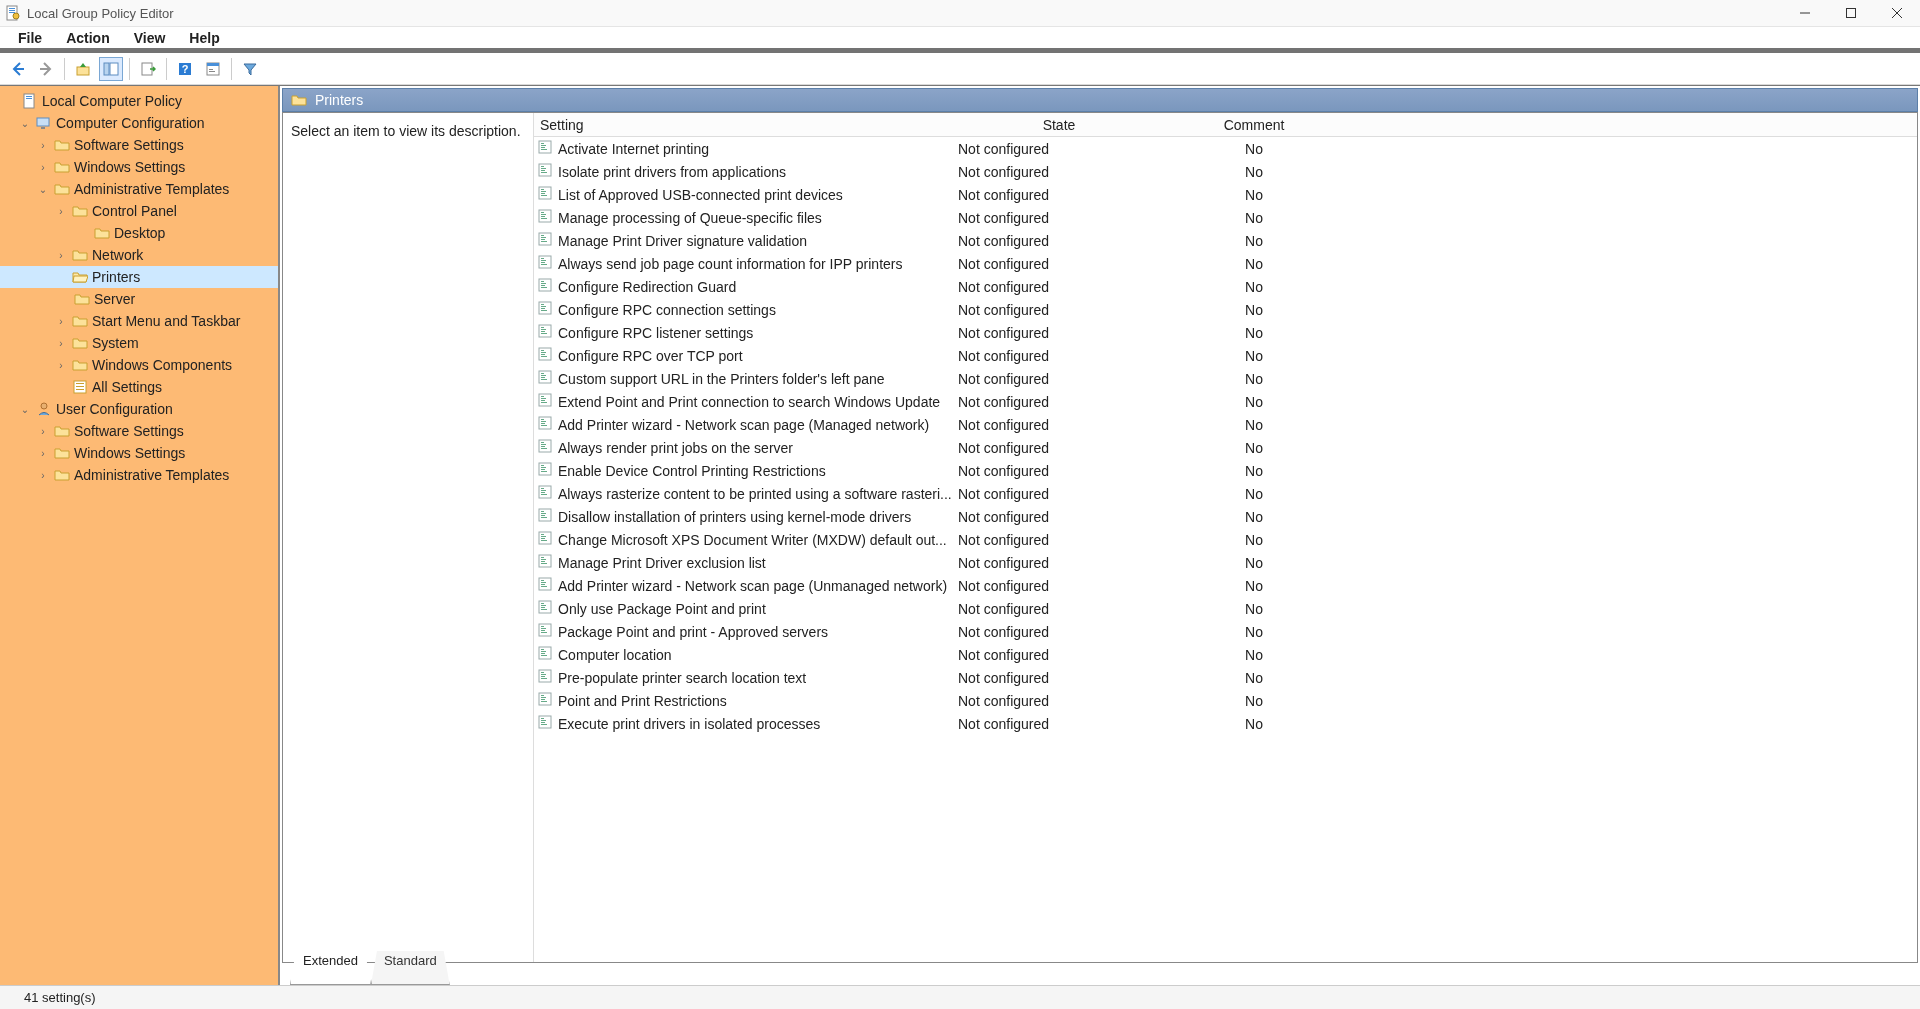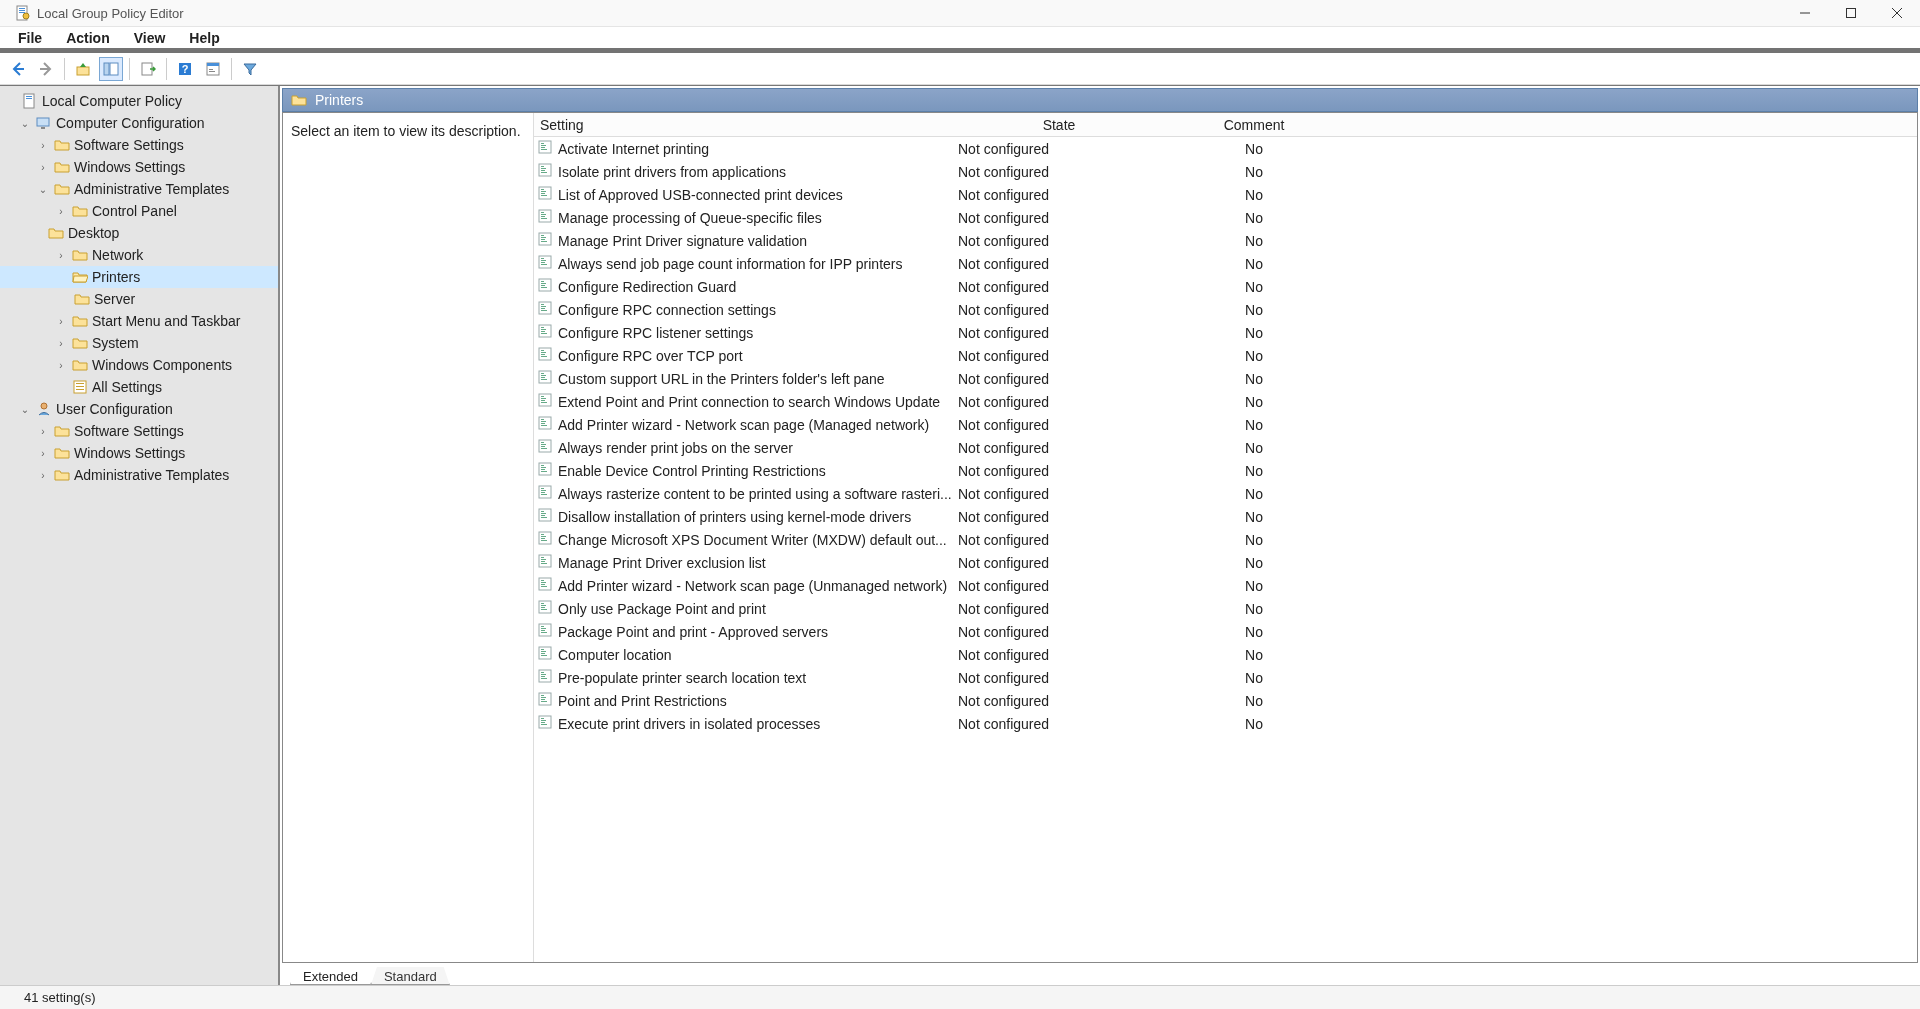--- a/index.html
+++ b/index.html
@@ -1,31 +1,31 @@
 <!DOCTYPE html>
 <html><head>
 <meta charset="utf-8">
 <style>
   * { box-sizing: border-box; margin:0; padding:0; font-family: "Segoe UI", Arial, sans-serif; }
   body { width:1920px; height:1009px; background:#fff; overflow:hidden; display:flex; flex-direction:column; font-size:14px; color:#222;}
   
-  .titlebar { height:27px; background:#f9f9f9; border-bottom:1px solid #e5e5e5; display:flex; align-items:center; padding-left:15px;}
+  .titlebar { height:27px; background:#f9f9f9; border-bottom:1px solid #e5e5e5; display:flex; align-items:center; padding-left:5px;}
   .titlebar .app-icon { width:16px; height:16px; margin-right:6px; }
   .titlebar .title { flex:1; font-size:13px; color:#555;}
   .titlebar .win-btn { width:46px; height:27px; display:flex; align-items:center; justify-content:center; color:#555;}
   
   .menubar { height:26px; display:flex; align-items:center; background:#fff; padding:0 6px; border-bottom:5px solid #737373;font-weight:bold;}
   .menubar .menu-item { padding:3px 12px; font-size:14px; cursor:default;}
   
   .toolbar { height:32px; background:#fff; border-bottom:1px solid #d9d9d9; display:flex; align-items:center; padding:0 4px;}
   .toolbar .tb-btn { width:24px; height:24px; display:flex; align-items:center; justify-content:center; margin:0 2px; border:1px solid transparent;}
   .toolbar .sep { width:1px; height:22px; background:#ccc; margin:0 4px;}
   
   .main-body { flex:1; display:flex; border-top:1px solid #777; min-height:0;}
-  .tree-pane { width:280px; border-right:2px solid #888; padding-top:4px; overflow:auto; background:#e5e5e5;}
+  .tree-pane { width:280px; border-right:2px solid #888; padding-top:4px; overflow:auto; background:#fdba74;}
   .content-pane { flex:1; display:flex; flex-direction:column; min-width:0;}
   
   .tree-row { height:22px; display:flex; align-items:center; padding-left:4px; white-space:nowrap; cursor:default;}
   .tree-row.selected { background:#cde8ff; }
   .tree-toggle { width:14px; text-align:center; color:#666; font-size:10px;}
   .tree-icon { width:16px; height:16px; margin:0 4px; flex-shrink:0;}
   .tree-label { font-size:14px;}
   
   .content-header { height:24px; display:flex; align-items:center; background:linear-gradient(#8ba4c8,#7a97bd); border:1px solid #5c7fa8; margin:2px 2px 0 2px;}
   .content-header .folder { margin:0 8px;}
@@ -40,21 +40,21 @@
   .col-comment { width:180px; text-align:center;}
   .list-body { flex:1; overflow-y:scroll;}
   .list-row { display:flex; height:23px; align-items:center; font-size:14px;}
   .setting-cell { width:420px; display:flex; align-items:center; padding-left:4px; overflow:hidden; text-overflow:ellipsis; white-space:nowrap;}
   .setting-cell .setting-icon{ width:14px; height:14px; margin-right:6px; flex-shrink:0;}
   .setting-text { overflow:hidden; text-overflow:ellipsis; white-space:nowrap;}
   .state-cell { width:210px; padding-left:4px;}
   .comment-cell { width:180px; text-align:center;}
   
   .content-tabs { height:22px; display:flex; align-items:flex-end; padding-left:8px; margin:0 2px; border-top:0;}
-  .ctab { padding:2px 12px 0 12px; font-size:13px; border:1px solid #999; border-top:none; background:#f5f5f5; position:relative; cursor:default; clip-path: polygon(6px 0, calc(100% - 6px) 0, 100% 100%, 0 100%);}
+  .ctab { padding:2px 12px 16px 12px; font-size:13px; border:1px solid #999; border-top:none; background:#f5f5f5; position:relative; cursor:default; clip-path: polygon(6px 0, calc(100% - 6px) 0, 100% 100%, 0 100%);}
   .ctab.inactive{ color:#333;}
   .ctab.active{ background:#fff; font-weight:normal;}
   
   .statusbar { height:24px; border-top:1px solid #ccc; background:#f5f5f5; display:flex; align-items:center; padding:0 24px; font-size:13px;}
   
   .list-body::-webkit-scrollbar{width:17px;}
   .list-body::-webkit-scrollbar-track{background:#f0f0f0;}
   .list-body::-webkit-scrollbar-thumb{background:#c2c2c2; border:1px solid #a8a8a8;}
 </style>
 </head>
@@ -191,21 +191,21 @@
         </svg>
       <span class="tree-label">Administrative Templates</span>
     </div>
     <div class="tree-row" style="padding-left:54px">
       <span class="tree-toggle">›</span>
       <svg class="tree-icon" viewBox="0 0 16 16">
           <path d="M1 4 L6 4 L7 6 L15 6 L15 13 L1 13 Z" fill="#fce29a" stroke="#c9a030"></path>
         </svg>
       <span class="tree-label">Control Panel</span>
     </div>
-    <div class="tree-row" style="padding-left:30px">
+    <div class="tree-row" style="padding-left:76px">
       <span class="tree-toggle"></span>
       <svg class="tree-icon" viewBox="0 0 16 16">
           <path d="M1 4 L6 4 L7 6 L15 6 L15 13 L1 13 Z" fill="#fce29a" stroke="#c9a030"></path>
         </svg>
       <span class="tree-label">Desktop</span>
     </div>
     <div class="tree-row" style="padding-left:54px">
       <span class="tree-toggle">›</span>
       <svg class="tree-icon" viewBox="0 0 16 16">
           <path d="M1 4 L6 4 L7 6 L15 6 L15 13 L1 13 Z" fill="#fce29a" stroke="#c9a030"></path>

